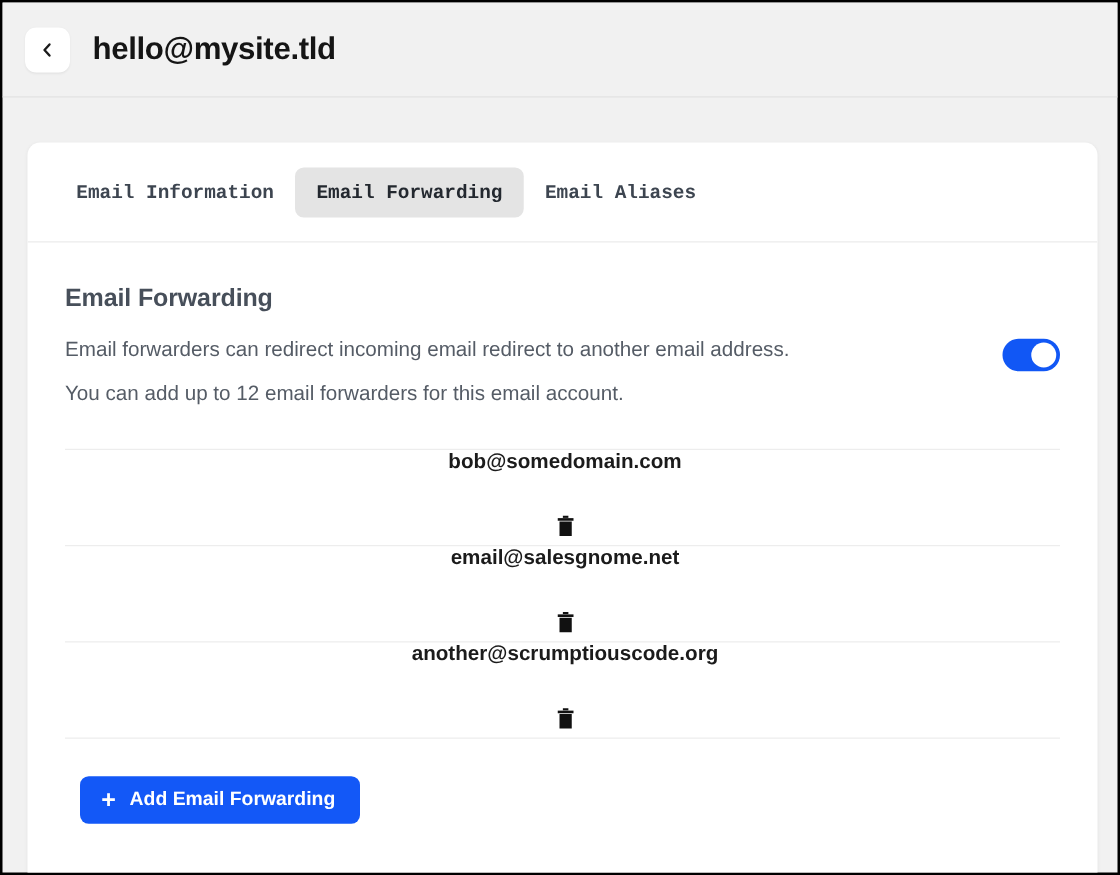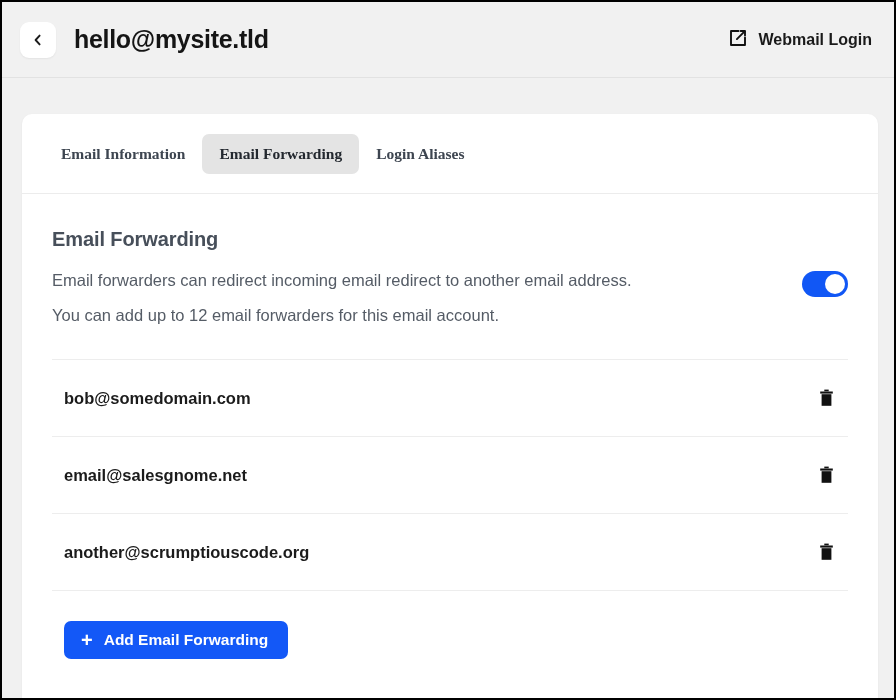--- a/index.html
+++ b/index.html
@@ -100,21 +100,21 @@
   .tab {
     font-size: 15.5px;
     font-weight: bold;
     color: #3d4550;
     background: transparent;
     border: none;
     border-radius: 7px;
     padding: 11px 17px;
     cursor: pointer;
     white-space: nowrap;
-    font-family: Liberation Serif, serif;
+    font-family: Liberation Mono, monospace;
   }
   .tab.active {
     background: #e4e4e4;
     color: #23282f;
   }
 
   
   .section {
     padding: 34px 30px 0 30px;
   }
@@ -164,20 +164,21 @@
   .forwarder-list {
     margin-top: 30px;
     padding: 0 30px;
   }
   .forwarder-row {
     display: flex;
     align-items: center;
     height: 76px;
     border-top: 1px solid #ededed;
     padding: 0 8px 0 12px;
+    flex-direction: column;
   }
   .forwarder-address {
     flex: 1 1 auto;
     font-size: 16.5px;
     font-weight: bold;
     color: #1b1b1b;
     white-space: nowrap;
     overflow: hidden;
     text-overflow: ellipsis;
   }
@@ -233,38 +234,28 @@
         <svg width="14" height="14" viewBox="0 0 14 14" aria-hidden="true">
           <path d="M8.6 2.6 L4.6 7 L8.6 11.4" fill="none" stroke="#1b1b1b" stroke-width="1.9" stroke-linecap="round" stroke-linejoin="round"></path>
         </svg>
       </span>
     </button>
 
     <div class="page-title">hello@mysite.tld</div>
 
     <div class="header-spacer"></div>
 
-    <a class="webmail-link">
-      <span class="external-icon">
-        <svg width="20" height="20" viewBox="0 0 20 20" aria-hidden="true">
-          <path d="M10.5 3 H3 V17 H17 V9.5" fill="none" stroke="#111111" stroke-width="1.9" stroke-linecap="round" stroke-linejoin="round"></path>
-          <path d="M12.6 3 H17 V7.4" fill="none" stroke="#111111" stroke-width="1.9" stroke-linecap="round" stroke-linejoin="round"></path>
-          <path d="M16.6 3.4 L8.9 11.1" fill="none" stroke="#111111" stroke-width="1.9" stroke-linecap="round"></path>
-        </svg>
-      </span>
-      <span class="wl-label">Webmail Login</span>
-    </a>
   </div>
 
   <div class="card">
 
     <div class="tab-bar">
       <button class="tab">Email Information</button>
       <button class="tab active">Email Forwarding</button>
-      <button class="tab">Login Aliases</button>
+      <button class="tab">Email Aliases</button>
     </div>
 
     <div class="section">
       <div class="section-title">Email Forwarding</div>
 
       <div class="desc-row">
         <div class="desc-text">
           <div class="desc-line">Email forwarders can redirect incoming email redirect to another email address.</div>
           <div class="desc-line">You can add up to 12 email forwarders for this email account.</div>
         </div>

